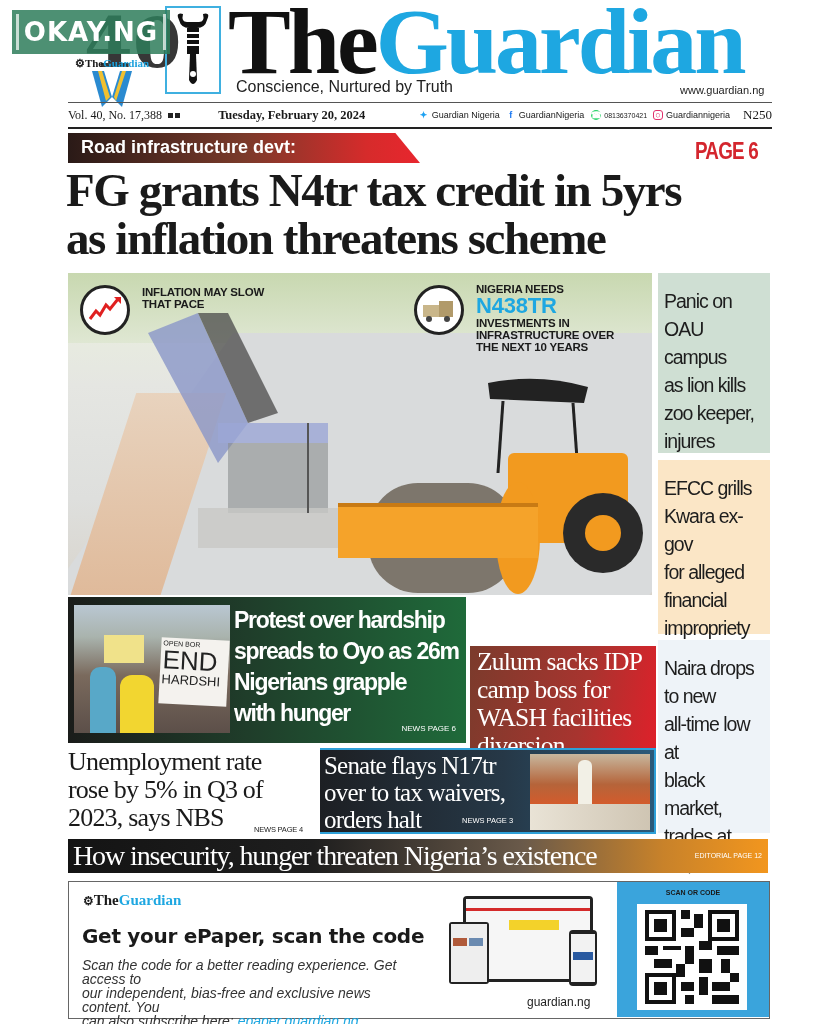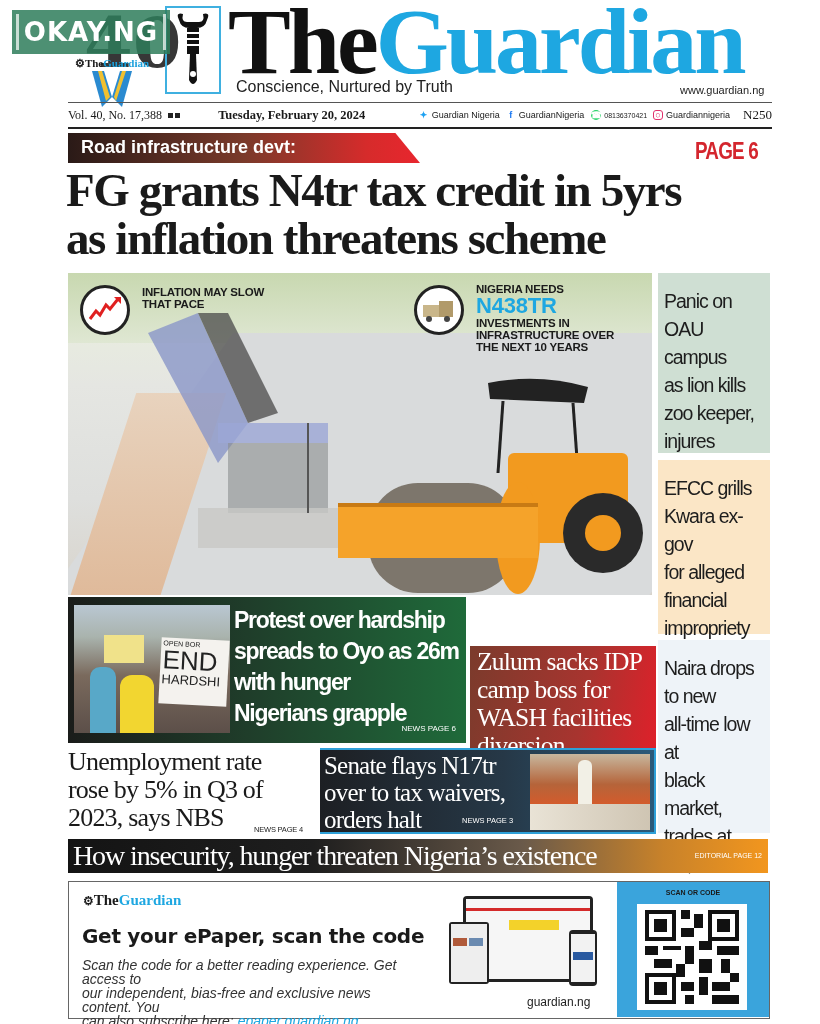--- a/index.html
+++ b/index.html
@@ -280,22 +280,22 @@
       <div>OPEN BOR</div>
       <div style="font-size:26px;line-height:26px">END</div>
       <div style="font-size:13px">HARDSHI</div>
     </div>
     <div style="position:absolute;left:46px;top:70px;width:34px;height:58px;background:#f2d630;border-radius:12px 12px 0 0"></div>
     <div style="position:absolute;left:16px;top:62px;width:26px;height:66px;background:#58a8c8;border-radius:10px 10px 0 0"></div>
   </div>
   <div class="txt">
     <div>Protest over hardship</div>
       <div>spreads to Oyo as 26m</div>
+      <div>Nigerians grapple</div>
       <div>with hunger</div>
-      <div>Nigerians grapple</div>
   </div>
   <div class="ref">NEWS  PAGE 6</div>
 </div>
 
 <div class="abs zulum">
   <div class="txt">
     <div>Zulum sacks IDP</div>
       <div>camp boss for</div>
       <div>WASH facilities</div>
       <div>diversion</div>

